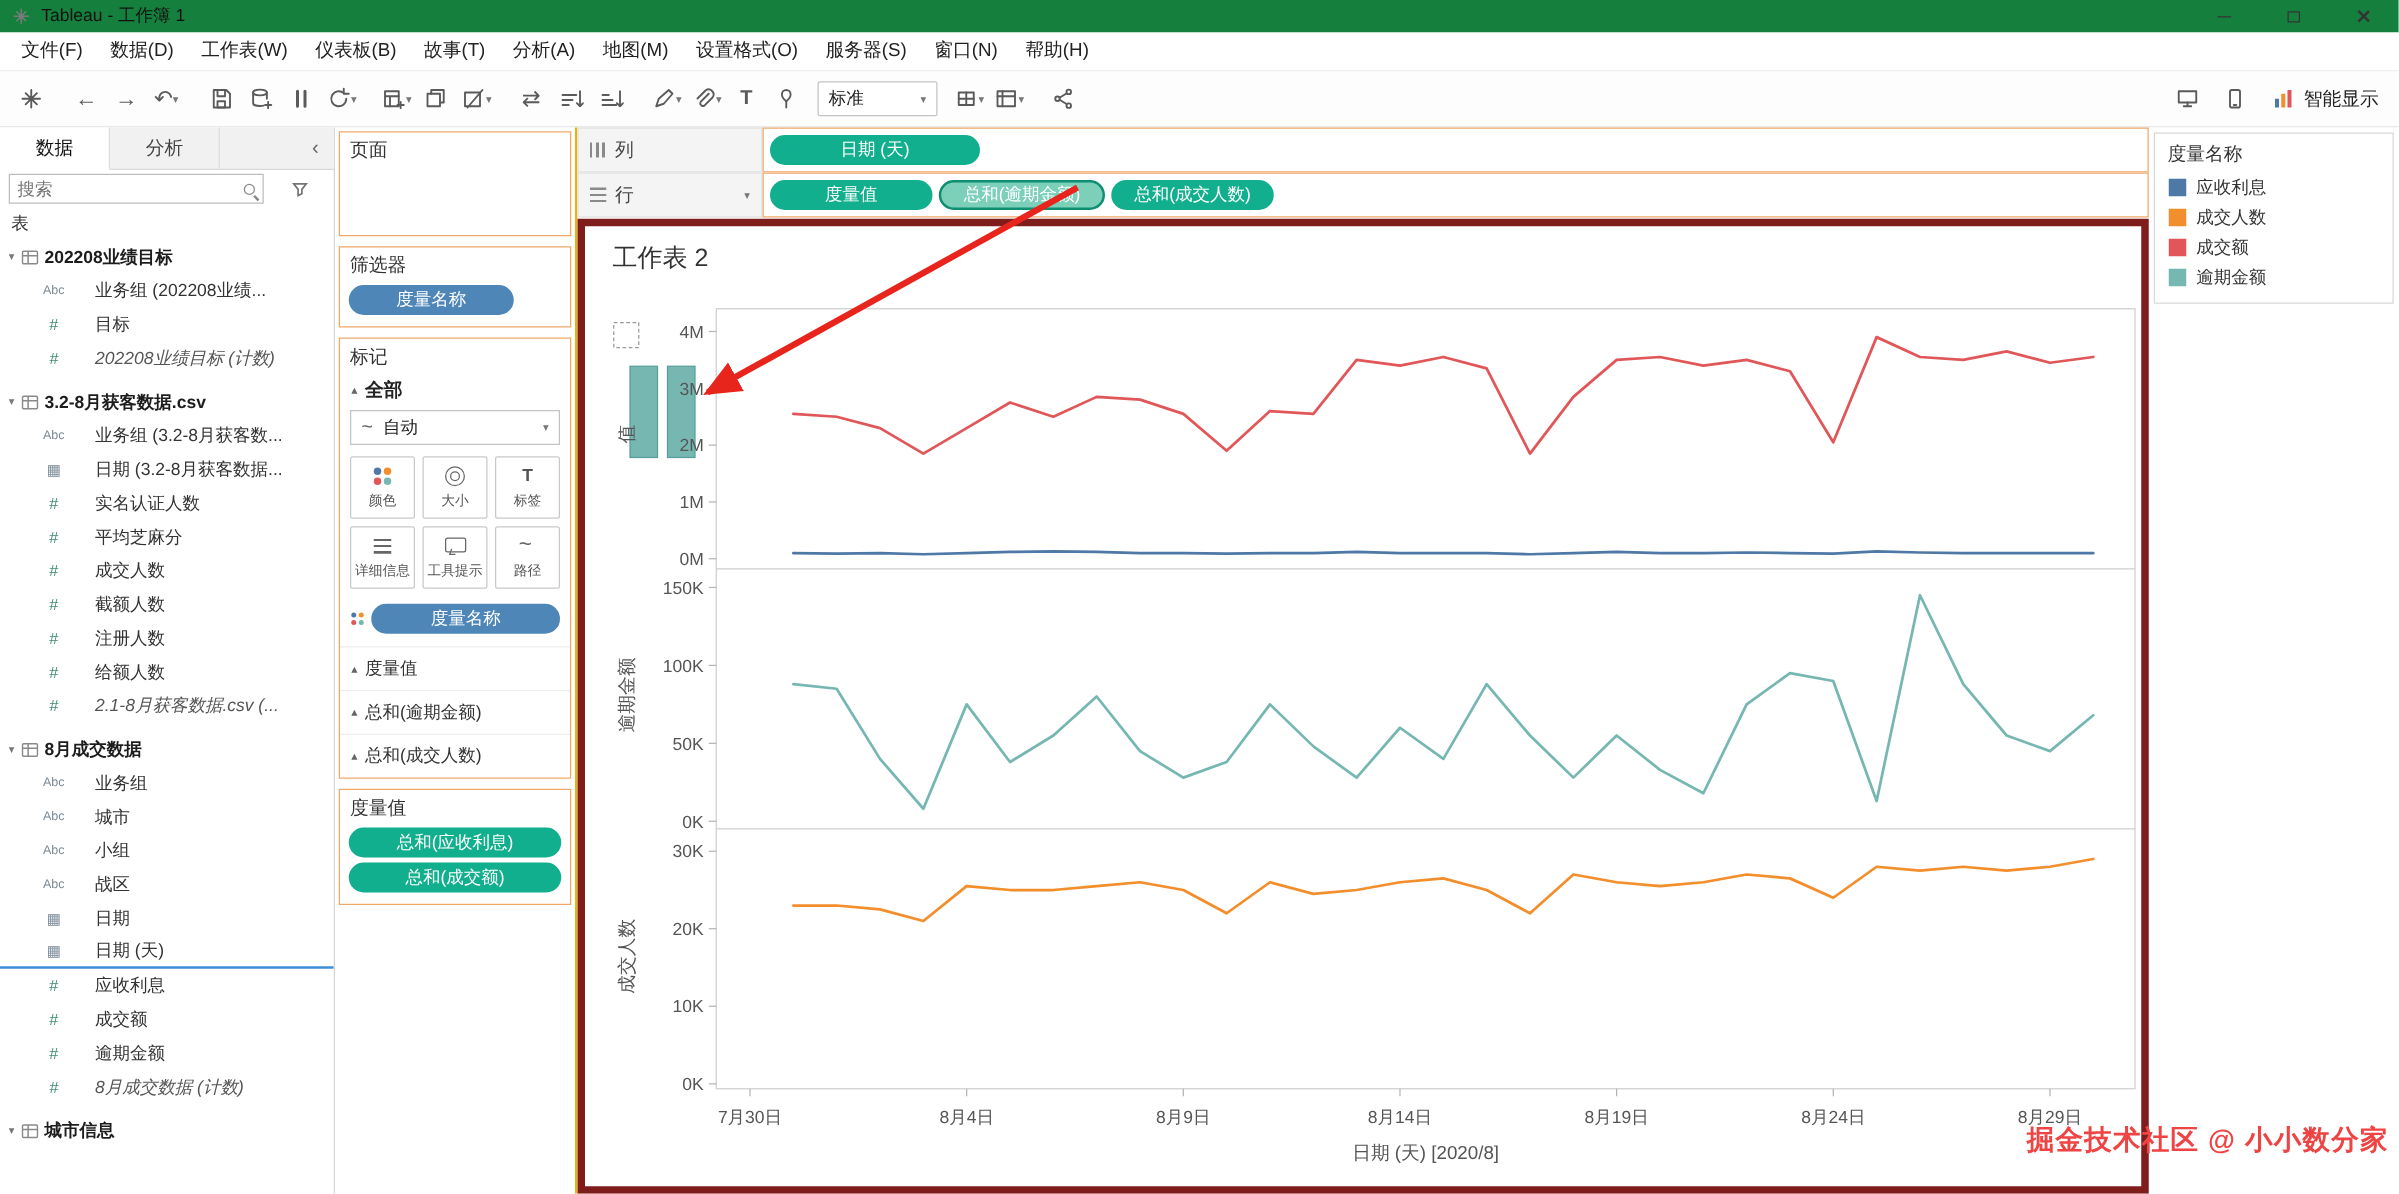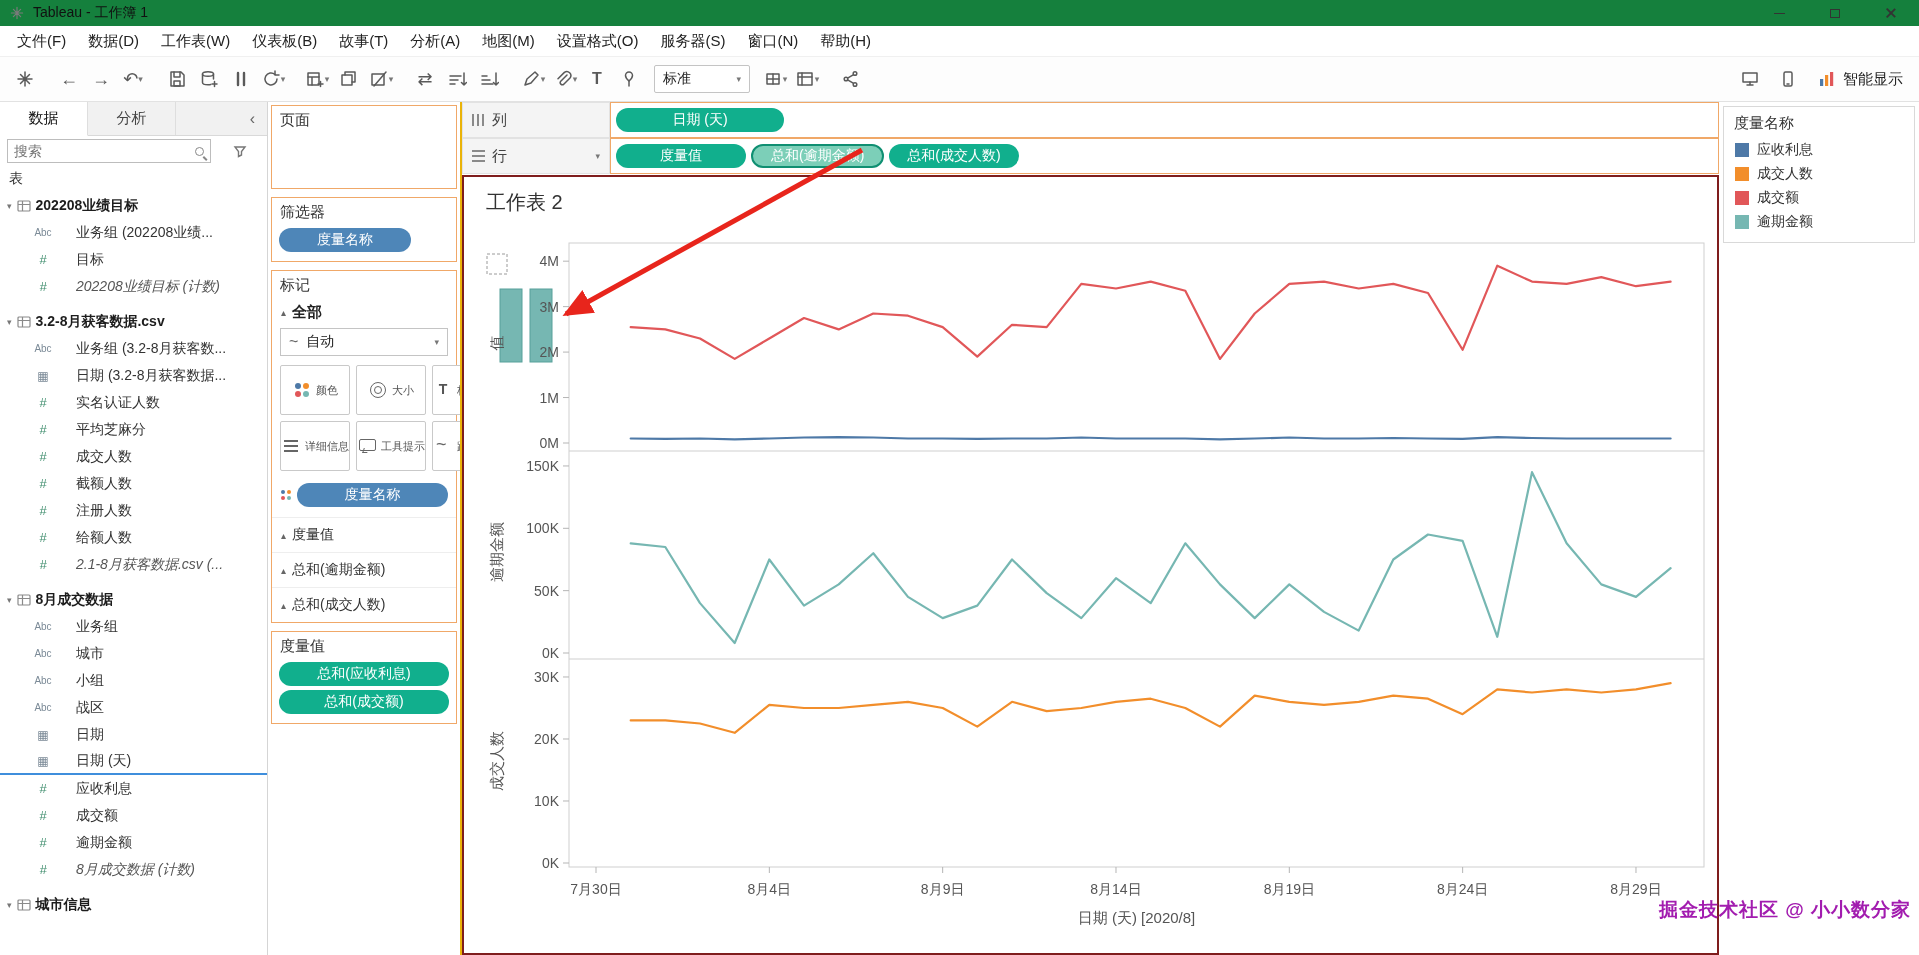--- a/index.html
+++ b/index.html
@@ -81,21 +81,21 @@
   .pill.w-card { width:132px; padding:0 6px; }
   .pill.w-full { width:100%; padding:0 6px; }
   .marks-all { display:flex; align-items:center; gap:6px; padding:5px 9px 3px; font-weight:bold; font-size:15px; }
   .caret-up { font-size:10px; color:#666; }
   .mark-type { margin:3px 8px 9px; height:28px; border:1px solid #c4c4c4; background:#fff;
                display:flex; align-items:center; gap:8px; padding:0 8px; font-size:14px; }
   .mark-type .caret-icon { margin-left:auto; }
   .wave { color:#666; font-size:16px; }
   .marks-btns { display:grid; grid-template-columns:repeat(3,1fr); gap:6px; padding:0 8px 9px; }
   .mbtn { border:1px solid #c9c9c9; border-radius:2px; height:50px; background:#fff;
-          display:flex; flex-direction:row; align-items:center; justify-content:center; gap:4px; }
+          display:flex; flex-direction:column; align-items:center; justify-content:center; gap:4px; }
   .mbtn-label { font-size:11px; color:#555; white-space:nowrap; }
   .micon { width:20px; height:16px; position:relative; display:block; }
   .mi-color::before { content:""; position:absolute; left:3px; top:1px; width:6px; height:6px; border-radius:50%;
                       background:#4e79a7; box-shadow:8px 0 0 #f28e2b, 0 8px 0 #e15759, 8px 8px 0 #76b7b2; }
   .mi-size::before { content:""; position:absolute; left:2px; top:0; width:14px; height:14px; border:1.4px solid #666; border-radius:50%; }
   .mi-size::after { content:""; position:absolute; left:6px; top:4px; width:6px; height:6px; border:1.4px solid #666; border-radius:50%; }
   .mi-text::before { content:"T"; position:absolute; left:50%; top:-1px; transform:translateX(-50%); font-size:14px; font-weight:bold; color:#555; }
   .mi-detail::before { content:""; position:absolute; left:3px; top:2px; width:14px; height:12px;
                        background:repeating-linear-gradient(to bottom,#666 0 2px,transparent 2px 5px); }
   .mi-tooltip::before { content:""; position:absolute; left:2px; top:1px; width:15px; height:10px; border:1.4px solid #666; border-radius:2px; }
@@ -111,36 +111,36 @@
 
   
   .main-col { flex:1; min-width:0; display:flex; flex-direction:column; position:relative; }
   .shelf { height:36px; flex:none; display:flex; }
   .shelf-label { width:148px; flex:none; display:flex; align-items:center; gap:7px; padding:0 9px;
                  background:#f4f4f4; border:1px solid #e2e2e2; font-size:15px; color:#444; }
   .cols-glyph { width:13px; height:12px; background:repeating-linear-gradient(90deg,#8a8a8a 0 2px,transparent 2px 5px); flex:none; }
   .rows-glyph { width:13px; height:12px; background:repeating-linear-gradient(0deg,#8a8a8a 0 2px,transparent 2px 5px); flex:none; }
   .shelf-label .caret-icon { margin-left:auto; }
   .shelf-area { flex:1; border:1px solid #f0a868; background:#fff; display:flex; align-items:center; gap:5px; padding:0 5px; }
-  .sheet { flex:1; border:2px solid #7f1d1d; margin-top:1px; position:relative; background:#fff; overflow:hidden; }
+  .sheet { flex:1; border:6px solid #7f1d1d; margin-top:1px; position:relative; background:#fff; overflow:hidden; }
   .sheet-title { position:absolute; left:22px; top:12px; font-size:20px; color:#333; z-index:5; }
   #chart-svg { position:absolute; left:0; top:0; }
   #chart-svg text { fill:#555; }
   .ytick,.xtick { font-size:14px; }
   .ylabel,.xlabel { font-size:15px; }
 
   
   .right-panel { width:200px; flex:none; padding:4px; background:#fff; }
   .legend-card { border:1px solid #d9d9d9; background:#fff; }
   .legend-header { padding:7px 10px 5px; font-size:15px; color:#333; }
   .legend-item { display:flex; align-items:center; gap:8px; padding:3px 11px; font-size:14px; color:#333; }
   .legend-swatch { width:14px; height:14px; flex:none; }
 
   
-  .watermark { position:absolute; right:8px; top:897px; font-size:19px; font-weight:bold; color:#a21caf;
+  .watermark { position:absolute; right:8px; top:897px; font-size:22px; font-weight:bold; color:#ef4444;
                letter-spacing:1px; z-index:40; }
   #arrow-overlay { position:absolute; left:0; top:0; width:1919px; height:955px; pointer-events:none; z-index:50; }
 </style>
 </head>
 <body>
 
 <div class="titlebar">
   <span class="ticon" style="min-width:18px;height:18px;">
     <svg viewBox="0 0 20 20" style="width:16px;height:16px;stroke:#7a7a7a;">
         <path d="M10 3v14M3 10h14M5.5 5.5l9 9M14.5 5.5l-9 9"></path>

